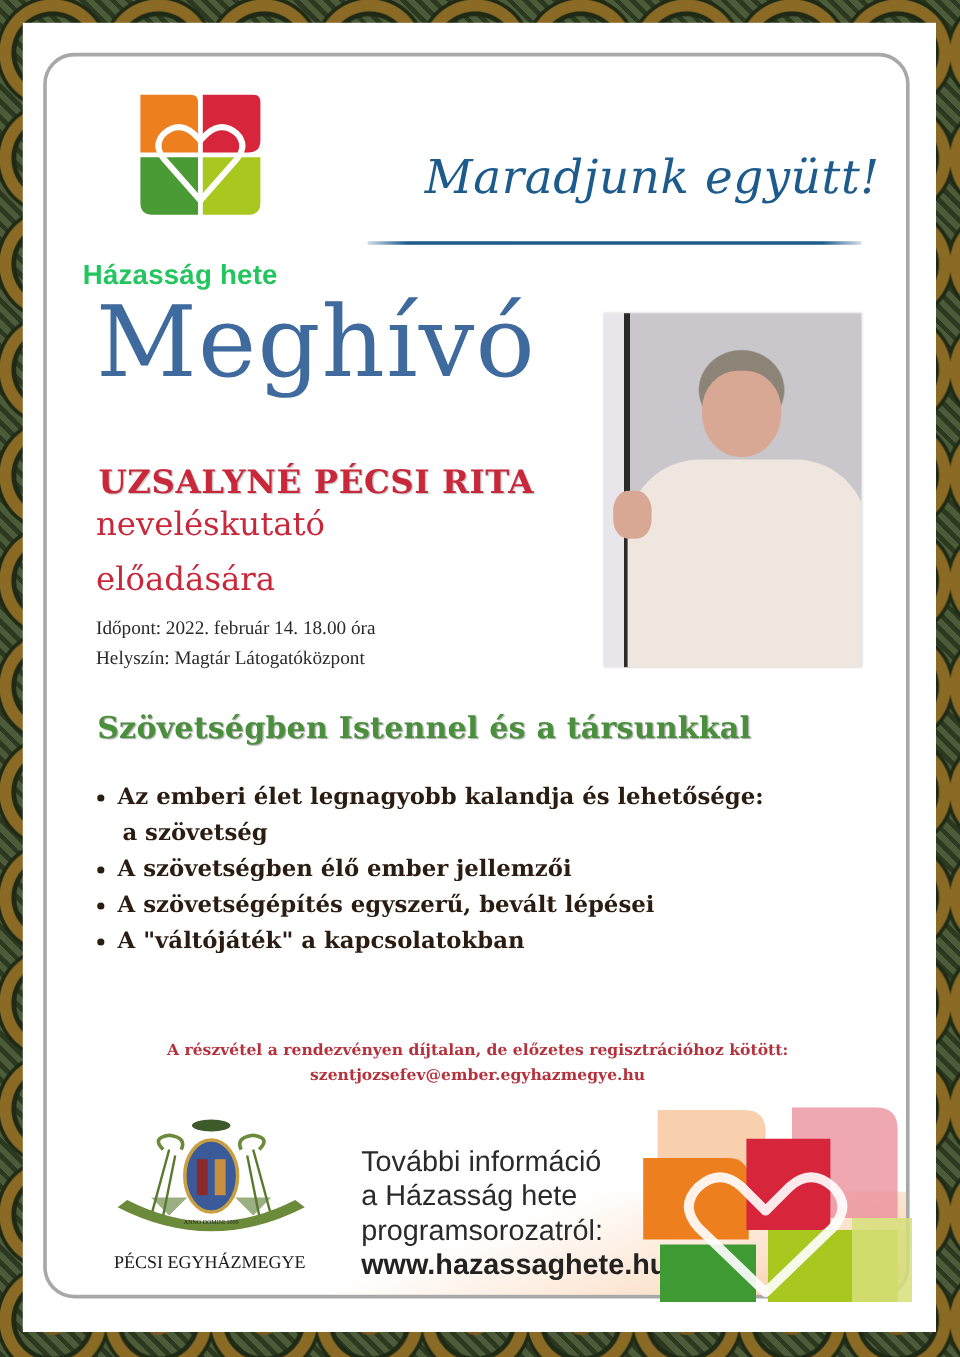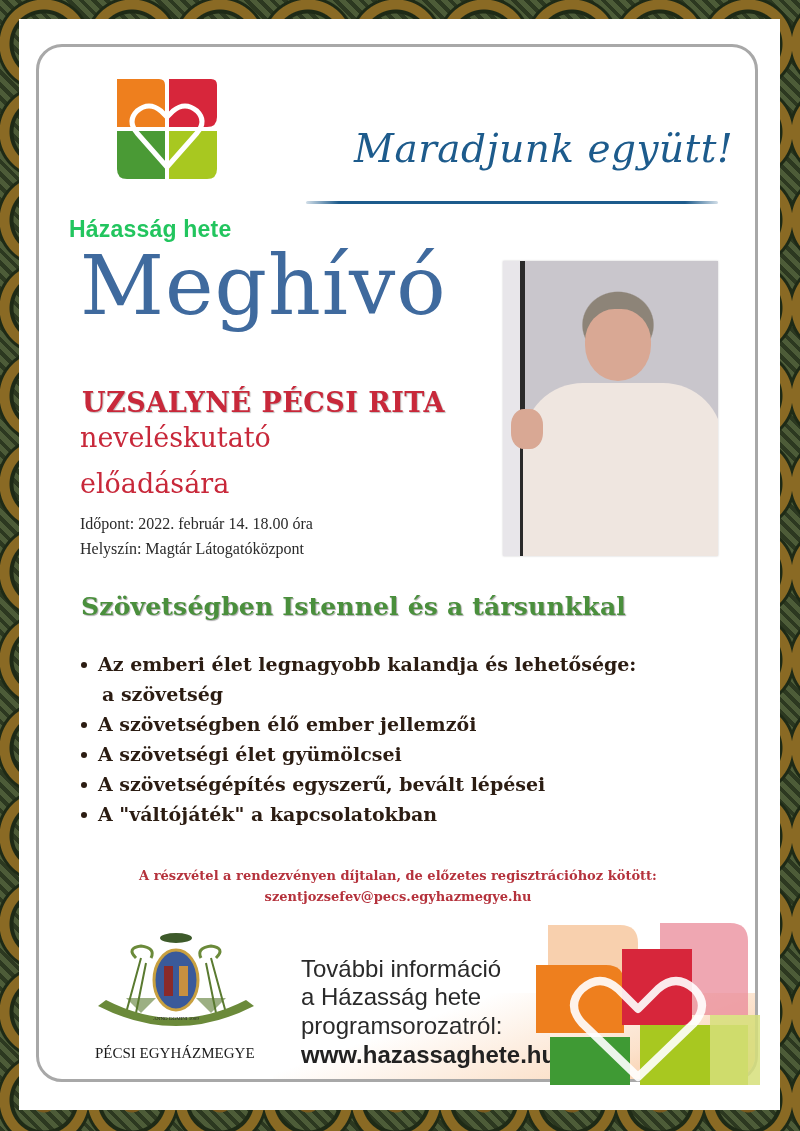--- a/index.html
+++ b/index.html
@@ -159,27 +159,26 @@
   <div class="jacket"></div>
   <div class="hair"></div>
   <div class="face"></div>
   <div class="hand"></div>
 </div>
 
 <div class="topic">Szövetségben Istennel és a társunkkal</div>
 <ul class="bullets">
   <li><span class="dot"></span><span>Az emberi élet legnagyobb kalandja és lehetősége:</span><span class="cont">a szövetség</span></li>
   <li><span class="dot"></span><span>A szövetségben élő ember jellemzői</span></li>
-  <li><span class="dot"></span><span>A szövetségi élet gyümölcsei</span></li>
   <li><span class="dot"></span><span>A szövetségépítés egyszerű, bevált lépései</span></li>
   <li><span class="dot"></span><span>A "váltójáték" a kapcsolatokban</span></li>
 </ul>
 
 <div class="notice l1">A részvétel a rendezvényen díjtalan, de előzetes regisztrációhoz kötött:</div>
-<div class="notice l2">szentjozsefev@pecs.egyhazmegye.hu</div>
+<div class="notice l2">szentjozsefev@ember.egyhazmegye.hu</div>
 
 <svg class="crest" viewBox="0 0 160 115">
   <ellipse cx="80" cy="10" rx="16" ry="5" fill="#3d5a2a"></ellipse>
   <path d="M40 30 Q30 20 45 18 Q60 20 55 30 M120 30 Q130 20 115 18 Q100 20 105 30" fill="none" stroke="#6b8a3a" stroke-width="3"></path>
   <path d="M45 30 L30 85 M50 35 L40 85 M115 30 L130 85 M110 35 L120 85" stroke="#5a7a30" stroke-width="2"></path>
   <polygon points="30,70 45,85 60,70" fill="#5a7a30" opacity=".6"></polygon>
   <polygon points="100,70 115,85 130,70" fill="#5a7a30" opacity=".6"></polygon>
   <ellipse cx="80" cy="52" rx="22" ry="30" fill="#3a5a9a" stroke="#c8a040" stroke-width="3"></ellipse>
   <rect x="68" y="38" width="9" height="30" fill="#8a2a2a"></rect>
   <rect x="83" y="38" width="9" height="30" fill="#c89040"></rect>

